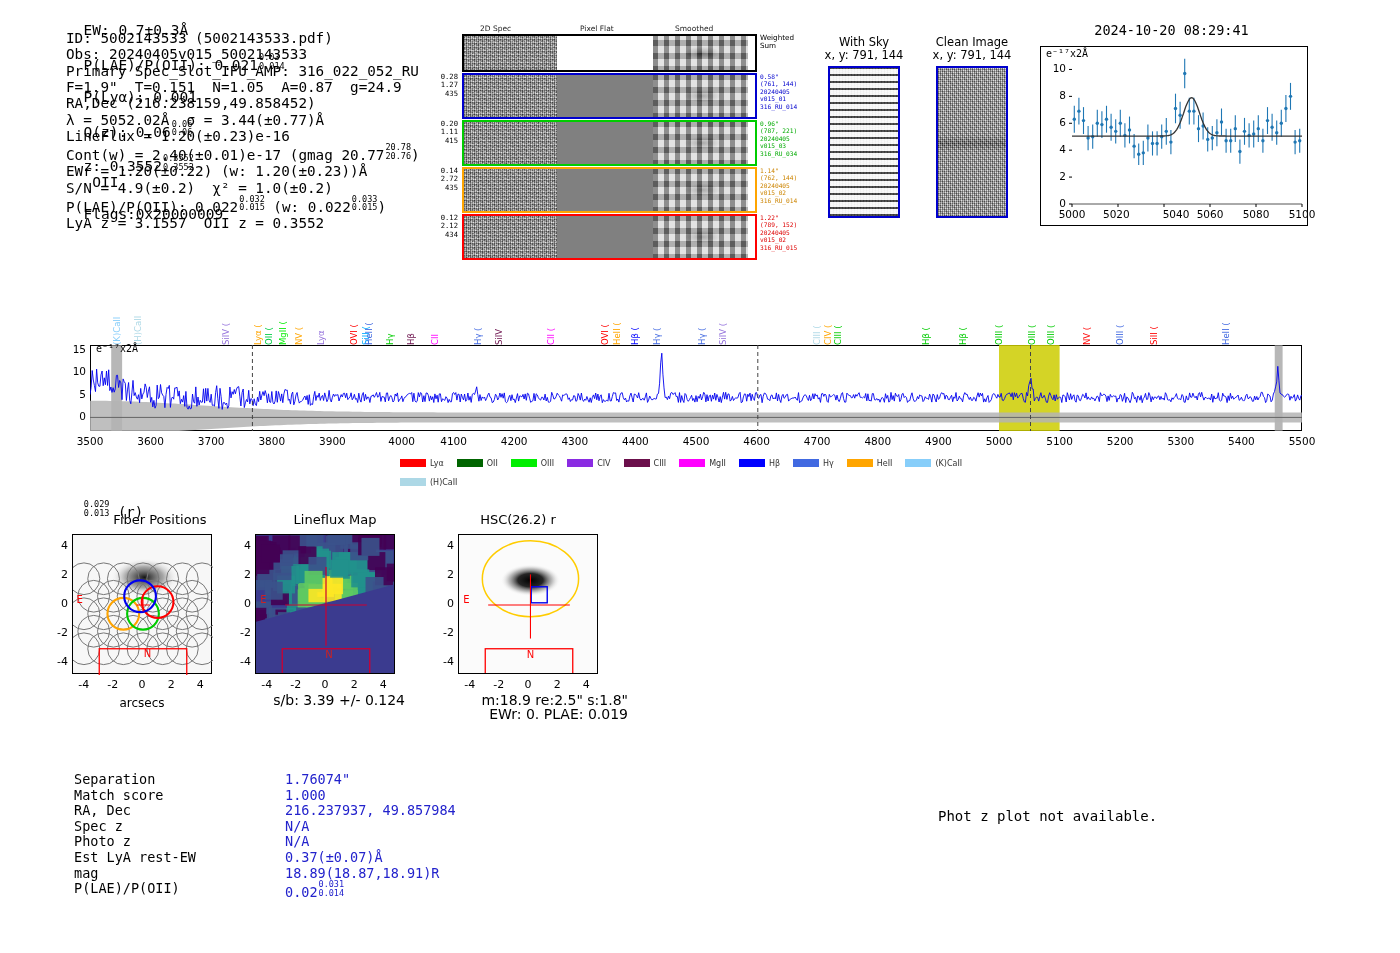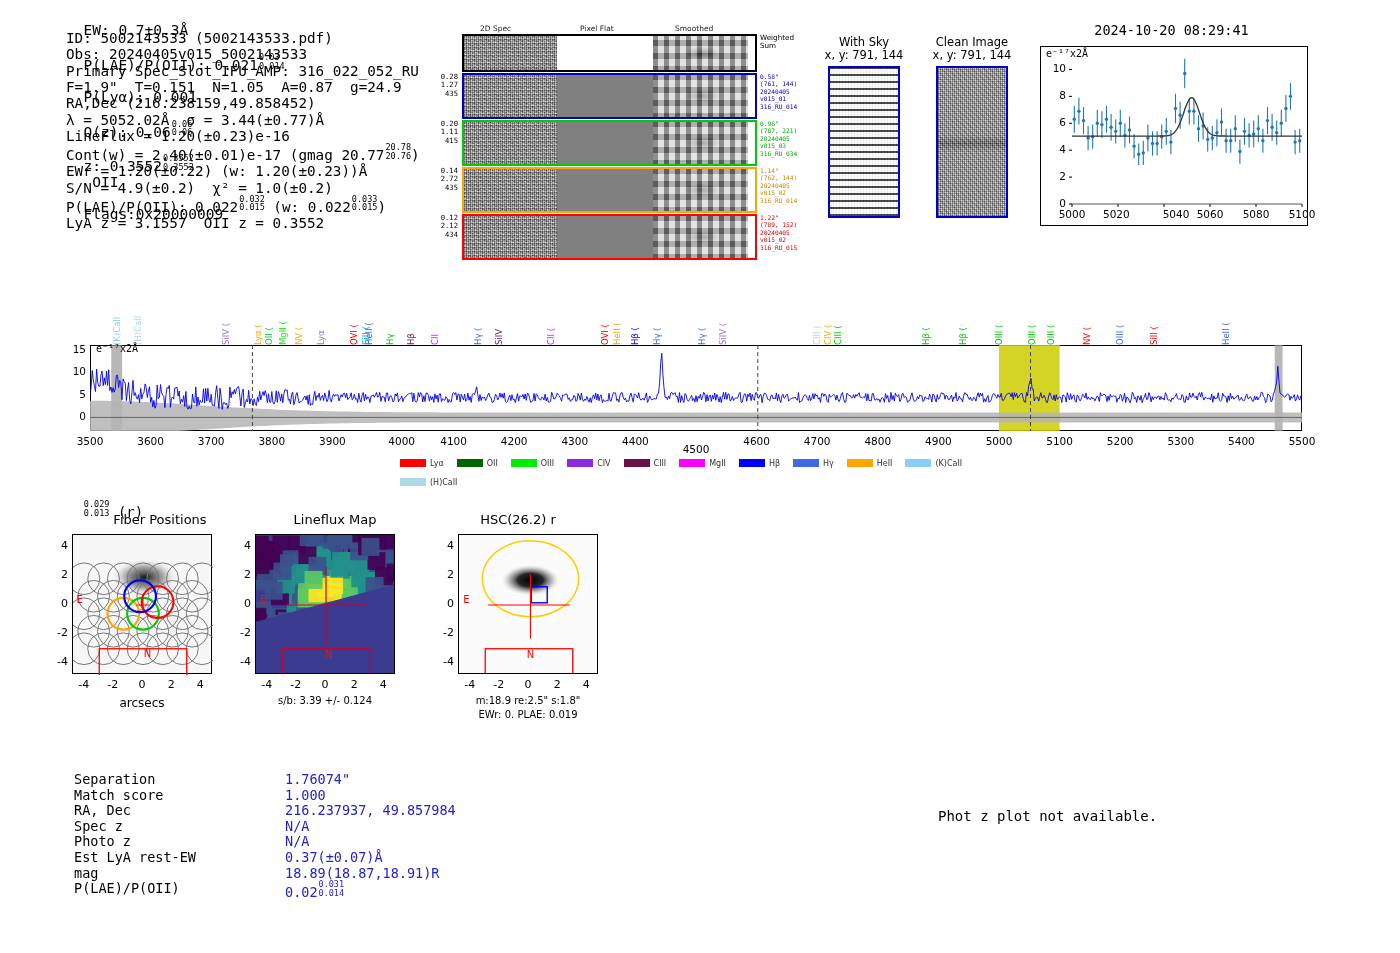--- a/index.html
+++ b/index.html
@@ -86,21 +86,21 @@
   #fullspec .bg{position:absolute;left:0;top:0;right:0;bottom:0;background:#fff;border:1px solid #000;box-sizing:border-box;}
   .vlabel{position:absolute;writing-mode:vertical-rl;transform:rotate(180deg);
           font-size:8.5px;white-space:nowrap;font-family:"DejaVu Sans","Liberation Sans",sans-serif;}
   .legend-item{display:inline-flex;align-items:center;margin-right:13px;font-size:8px;
                font-family:"DejaVu Sans","Liberation Sans",sans-serif;color:#333;}
   .legend-sw{width:26px;height:8px;margin-right:4px;display:inline-block;}
 
   
   .panel-title{position:absolute;text-align:center;font-size:13px;
                font-family:"DejaVu Sans","Liberation Sans",sans-serif;color:#000;}
-  .panel-sub{position:absolute;text-align:center;font-size:10px;
+  .panel-sub{position:absolute;text-align:right;font-size:14px;
              font-family:"DejaVu Sans","Liberation Sans",sans-serif;color:#000;line-height:13.5px;}
   .axlabel{position:absolute;text-align:center;font-size:12px;
            font-family:"DejaVu Sans","Liberation Sans",sans-serif;}
   .tk{position:absolute;font-size:11px;font-family:"DejaVu Sans","Liberation Sans",sans-serif;color:#000;}
 
   
   #btable{top:772px;left:74px;font-size:13.5px;line-height:15.6px;}
   #btable .k{position:absolute;left:0;white-space:pre;color:#000;}
   #btable .v{position:absolute;left:211px;white-space:pre;color:#2222cc;}
   #photz{top:808px;left:938px;font-size:14px;color:#000;}
@@ -438,21 +438,21 @@
     <div class="tickl sans" style="position: absolute; left: -22px; top: 2px; width: 44px; text-align: center;">3500</div>
     <div class="tickl sans" style="position: absolute; left: 38.6px; top: 2px; width: 44px; text-align: center;">3600</div>
     <div class="tickl sans" style="position: absolute; left: 99.2px; top: 2px; width: 44px; text-align: center;">3700</div>
     <div class="tickl sans" style="position: absolute; left: 159.8px; top: 2px; width: 44px; text-align: center;">3800</div>
     <div class="tickl sans" style="position: absolute; left: 220.4px; top: 2px; width: 44px; text-align: center;">3900</div>
     <div class="tickl sans" style="position: absolute; left: 281px; top: 2px; width: 44px; text-align: right;">4000</div>
     <div class="tickl sans" style="position: absolute; left: 341.6px; top: 2px; width: 44px; text-align: center;">4100</div>
     <div class="tickl sans" style="position: absolute; left: 402.2px; top: 2px; width: 44px; text-align: center;">4200</div>
     <div class="tickl sans" style="position: absolute; left: 462.8px; top: 2px; width: 44px; text-align: center;">4300</div>
     <div class="tickl sans" style="position: absolute; left: 523.4px; top: 2px; width: 44px; text-align: center;">4400</div>
-    <div class="tickl sans" style="position: absolute; left: 584px; top: 2px; width: 44px; text-align: center; margin-top: 8px;">4500</div>
+    <div class="tickl sans" style="position: absolute; left: 584px; top: 2px; width: 44px; text-align: center;">4500</div>
     <div class="tickl sans" style="position: absolute; left: 644.6px; top: 2px; width: 44px; text-align: center;">4600</div>
     <div class="tickl sans" style="position: absolute; left: 705.2px; top: 2px; width: 44px; text-align: center;">4700</div>
     <div class="tickl sans" style="position: absolute; left: 765.8px; top: 2px; width: 44px; text-align: center;">4800</div>
     <div class="tickl sans" style="position: absolute; left: 826.4px; top: 2px; width: 44px; text-align: center;">4900</div>
     <div class="tickl sans" style="position: absolute; left: 887px; top: 2px; width: 44px; text-align: center;">5000</div>
     <div class="tickl sans" style="position: absolute; left: 947.6px; top: 2px; width: 44px; text-align: center;">5100</div>
     <div class="tickl sans" style="position: absolute; left: 1008.2px; top: 2px; width: 44px; text-align: center;">5200</div>
     <div class="tickl sans" style="position: absolute; left: 1068.8px; top: 2px; width: 44px; text-align: center;">5300</div>
     <div class="tickl sans" style="position: absolute; left: 1129.4px; top: 2px; width: 44px; text-align: center;">5400</div>
     <div class="tickl sans" style="position: absolute; left: 1190px; top: 2px; width: 44px; text-align: center;">5500</div>

